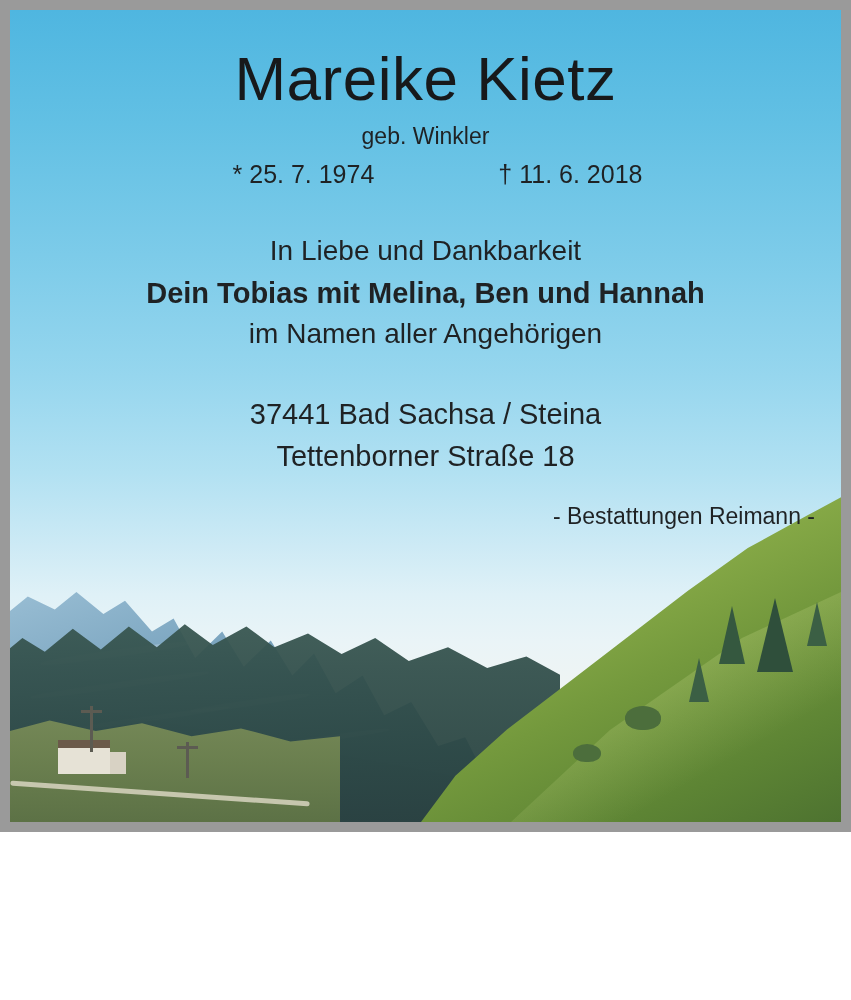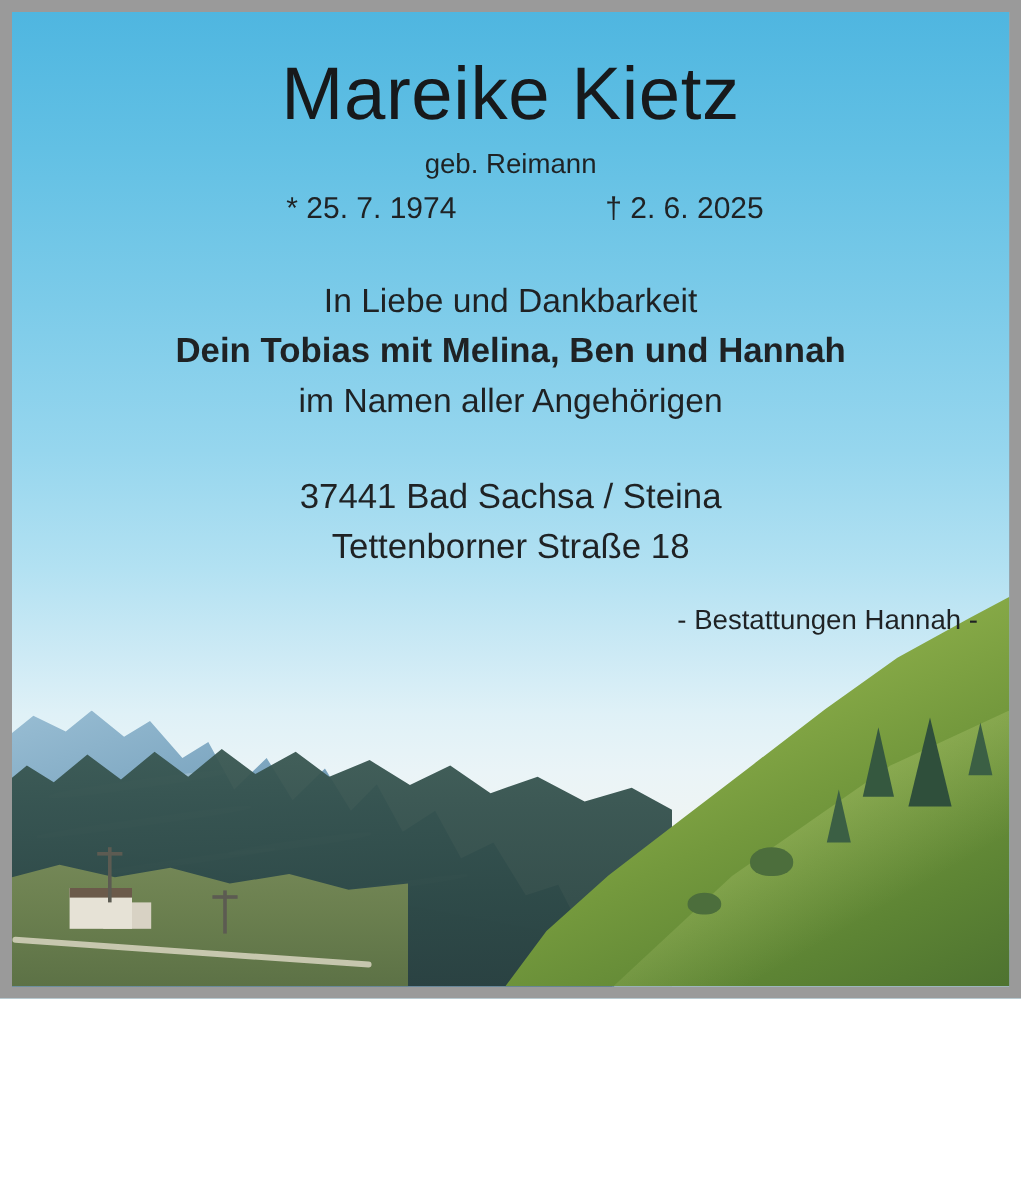--- a/index.html
+++ b/index.html
@@ -293,35 +293,35 @@
     <div class="tree t2" style="right:96px; bottom:158px;"></div>
     <div class="tree t3" style="right:14px; bottom:176px;"></div>
     <div class="tree t3" style="right:132px; bottom:120px;"></div>
     <div class="bush" style="right:180px; bottom:92px; width:36px; height:24px;"></div>
     <div class="bush" style="right:240px; bottom:60px; width:28px; height:18px;"></div>
   </div>
 
   <div class="content">
 
     <h1 class="name">Mareike Kietz</h1>
-    <div class="maiden">geb. Reimann</div>
+    <div class="maiden">geb. Winkler</div>
 
     <div class="dates">
       <span class="birth">* 25. 7. 1974</span>
-      <span class="death">† 2. 6. 2025</span>
+      <span class="death">† 11. 6. 2018</span>
     </div>
 
     <div class="tribute">
       <div>In Liebe und Dankbarkeit</div>
       <div class="strong">Dein Tobias mit Melina, Ben und Hannah</div>
       <div>im Namen aller Angehörigen</div>
     </div>
 
     <div class="address">
       <div>37441 Bad Sachsa / Steina</div>
       <div>Tettenborner Straße 18</div>
     </div>
 
 
-    <div class="signature">- Bestattungen Hannah -</div>
+    <div class="signature">- Bestattungen Reimann -</div>
 
   </div>
 </div>
 
 </body></html>

